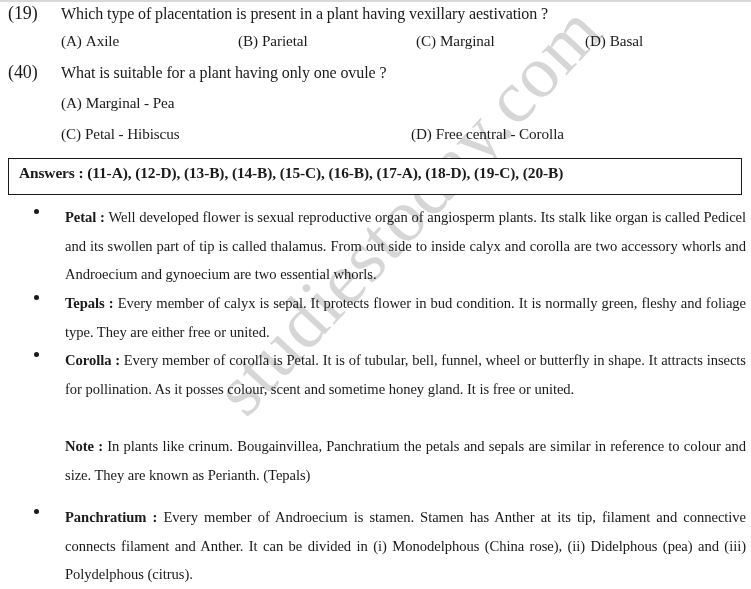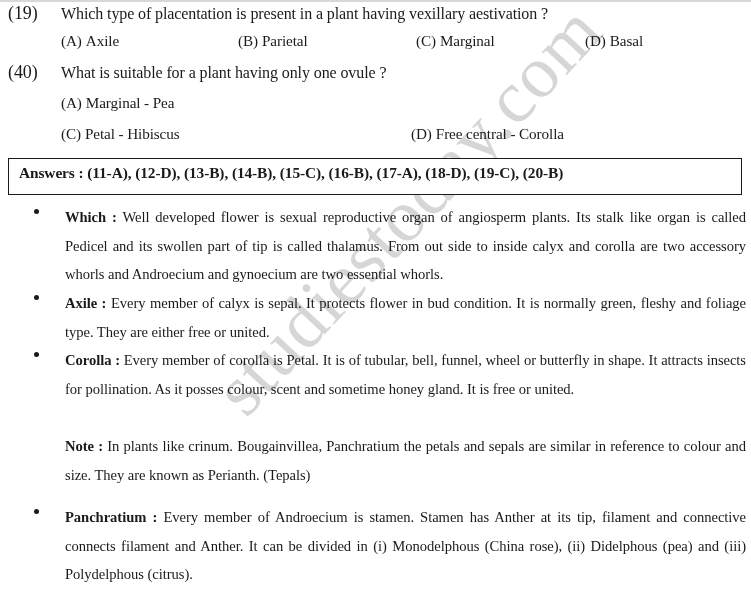--- a/index.html
+++ b/index.html
@@ -223,28 +223,28 @@
       </div>
     </div>
 
     <div class="answers-box">
       <div class="answers-text">Answers : (11-A), (12-D), (13-B), (14-B), (15-C), (16-B), (17-A), (18-D), (19-C), (20-B)</div>
     </div>
 
     <div class="note-block" style="top:203px;">
       <div class="bullet-dot"></div>
       <div class="note-body">
-        <span class="lead">Which :</span><span> Well developed flower is sexual reproductive organ of angiosperm plants. Its stalk like organ is called Pedicel and its swollen part of tip is called thalamus. From out side to inside calyx and corolla are two accessory whorls and Androecium and gynoecium are two essential whorls.</span>
+        <span class="lead">Petal :</span><span> Well developed flower is sexual reproductive organ of angiosperm plants. Its stalk like organ is called Pedicel and its swollen part of tip is called thalamus. From out side to inside calyx and corolla are two accessory whorls and Androecium and gynoecium are two essential whorls.</span>
       </div>
     </div>
 
     <div class="note-block" style="top:289px;">
       <div class="bullet-dot"></div>
       <div class="note-body">
-        <span class="lead">Axile :</span><span> Every member of calyx is sepal. It protects flower in bud condition. It is normally green, fleshy and foliage type. They are either free or united.</span>
+        <span class="lead">Tepals :</span><span> Every member of calyx is sepal. It protects flower in bud condition. It is normally green, fleshy and foliage type. They are either free or united.</span>
       </div>
     </div>
 
     <div class="note-block" style="top:346px;">
       <div class="bullet-dot"></div>
       <div class="note-body">
         <span class="lead">Corolla :</span><span> Every member of corolla is Petal. It is of tubular, bell, funnel, wheel or butterfly in shape. It attracts insects for pollination. As it posses colour, scent and sometime honey gland. It is free or united.</span>
       </div>
     </div>
 

